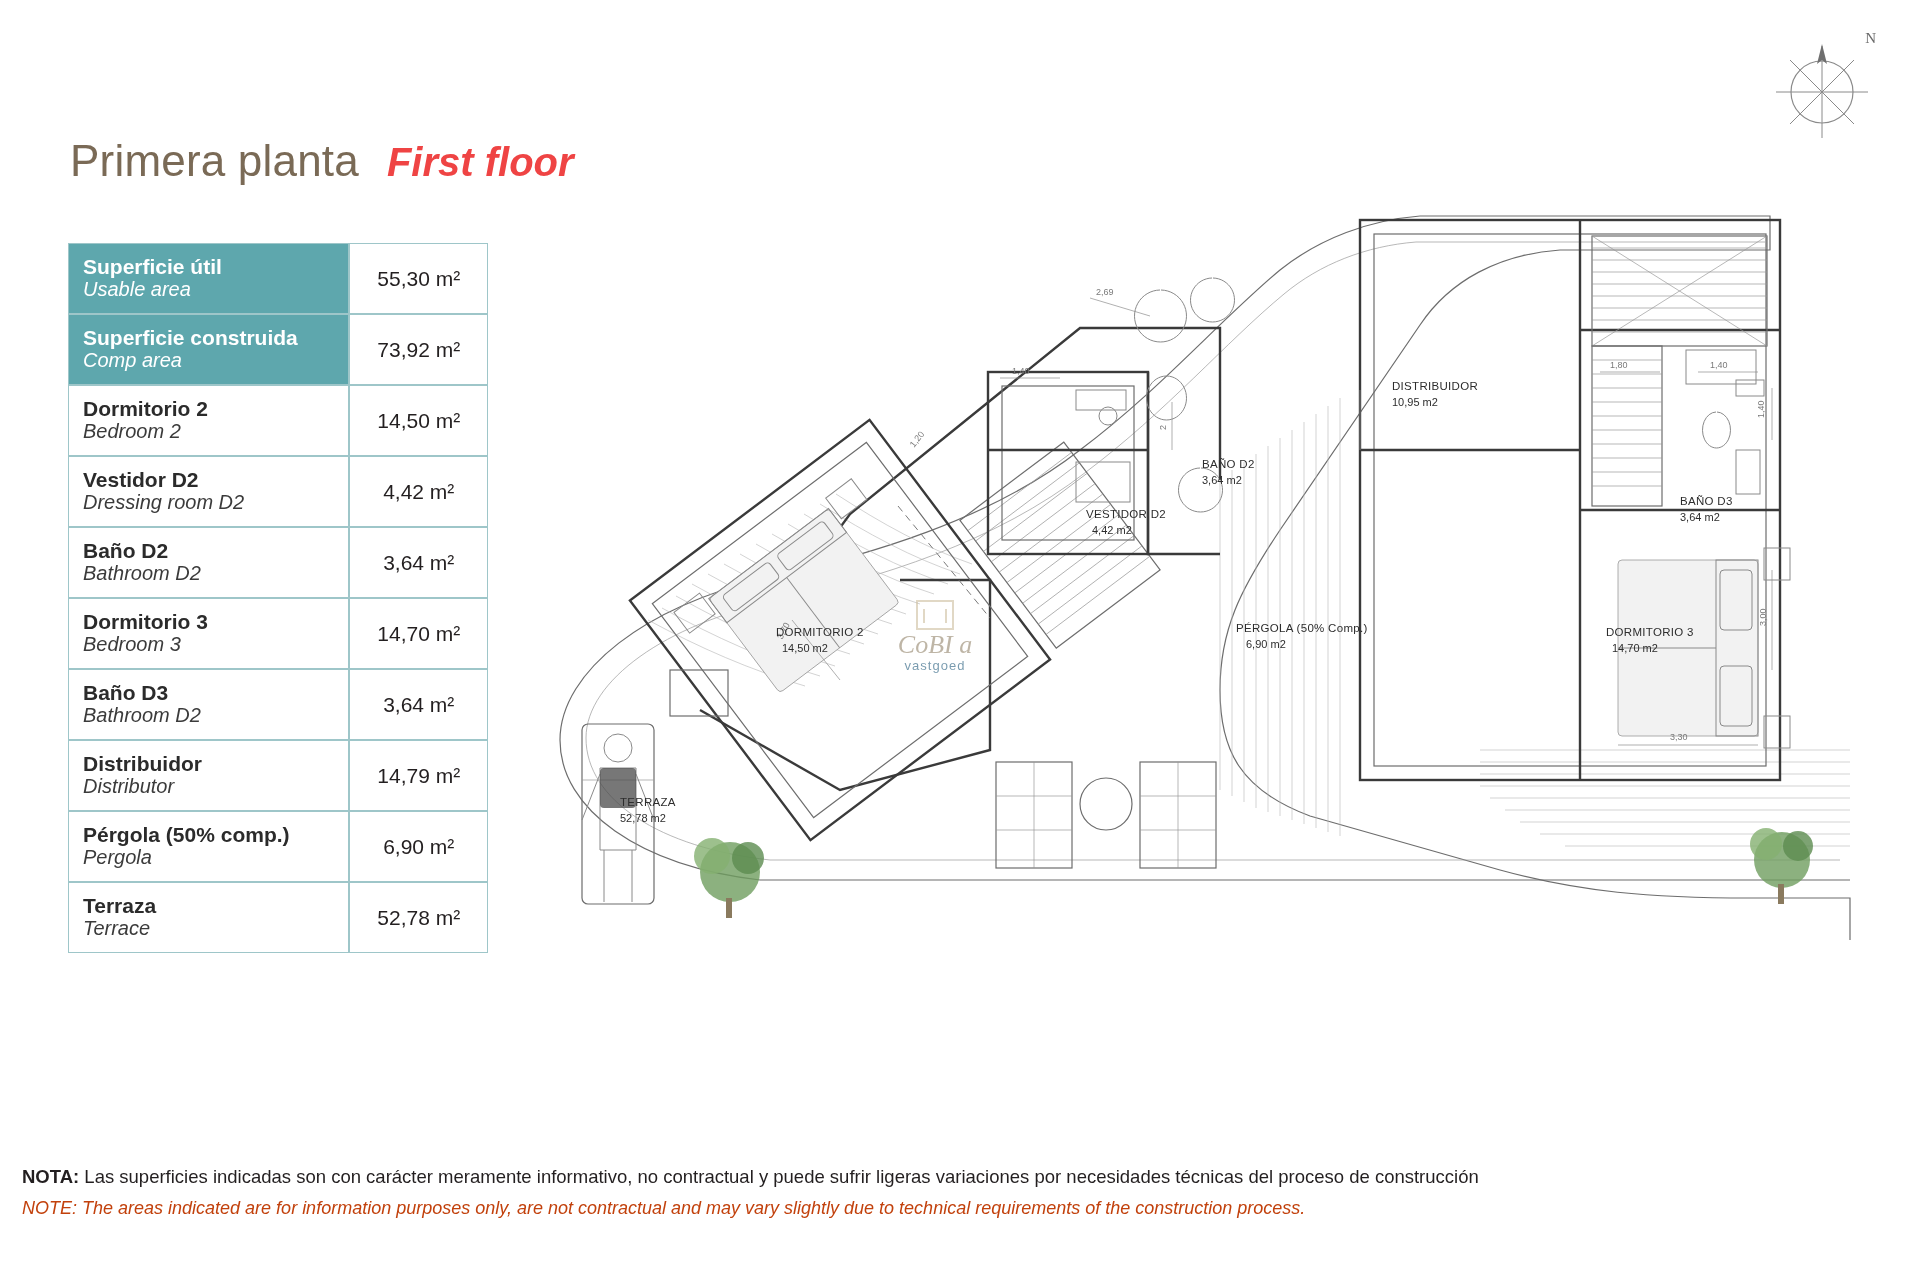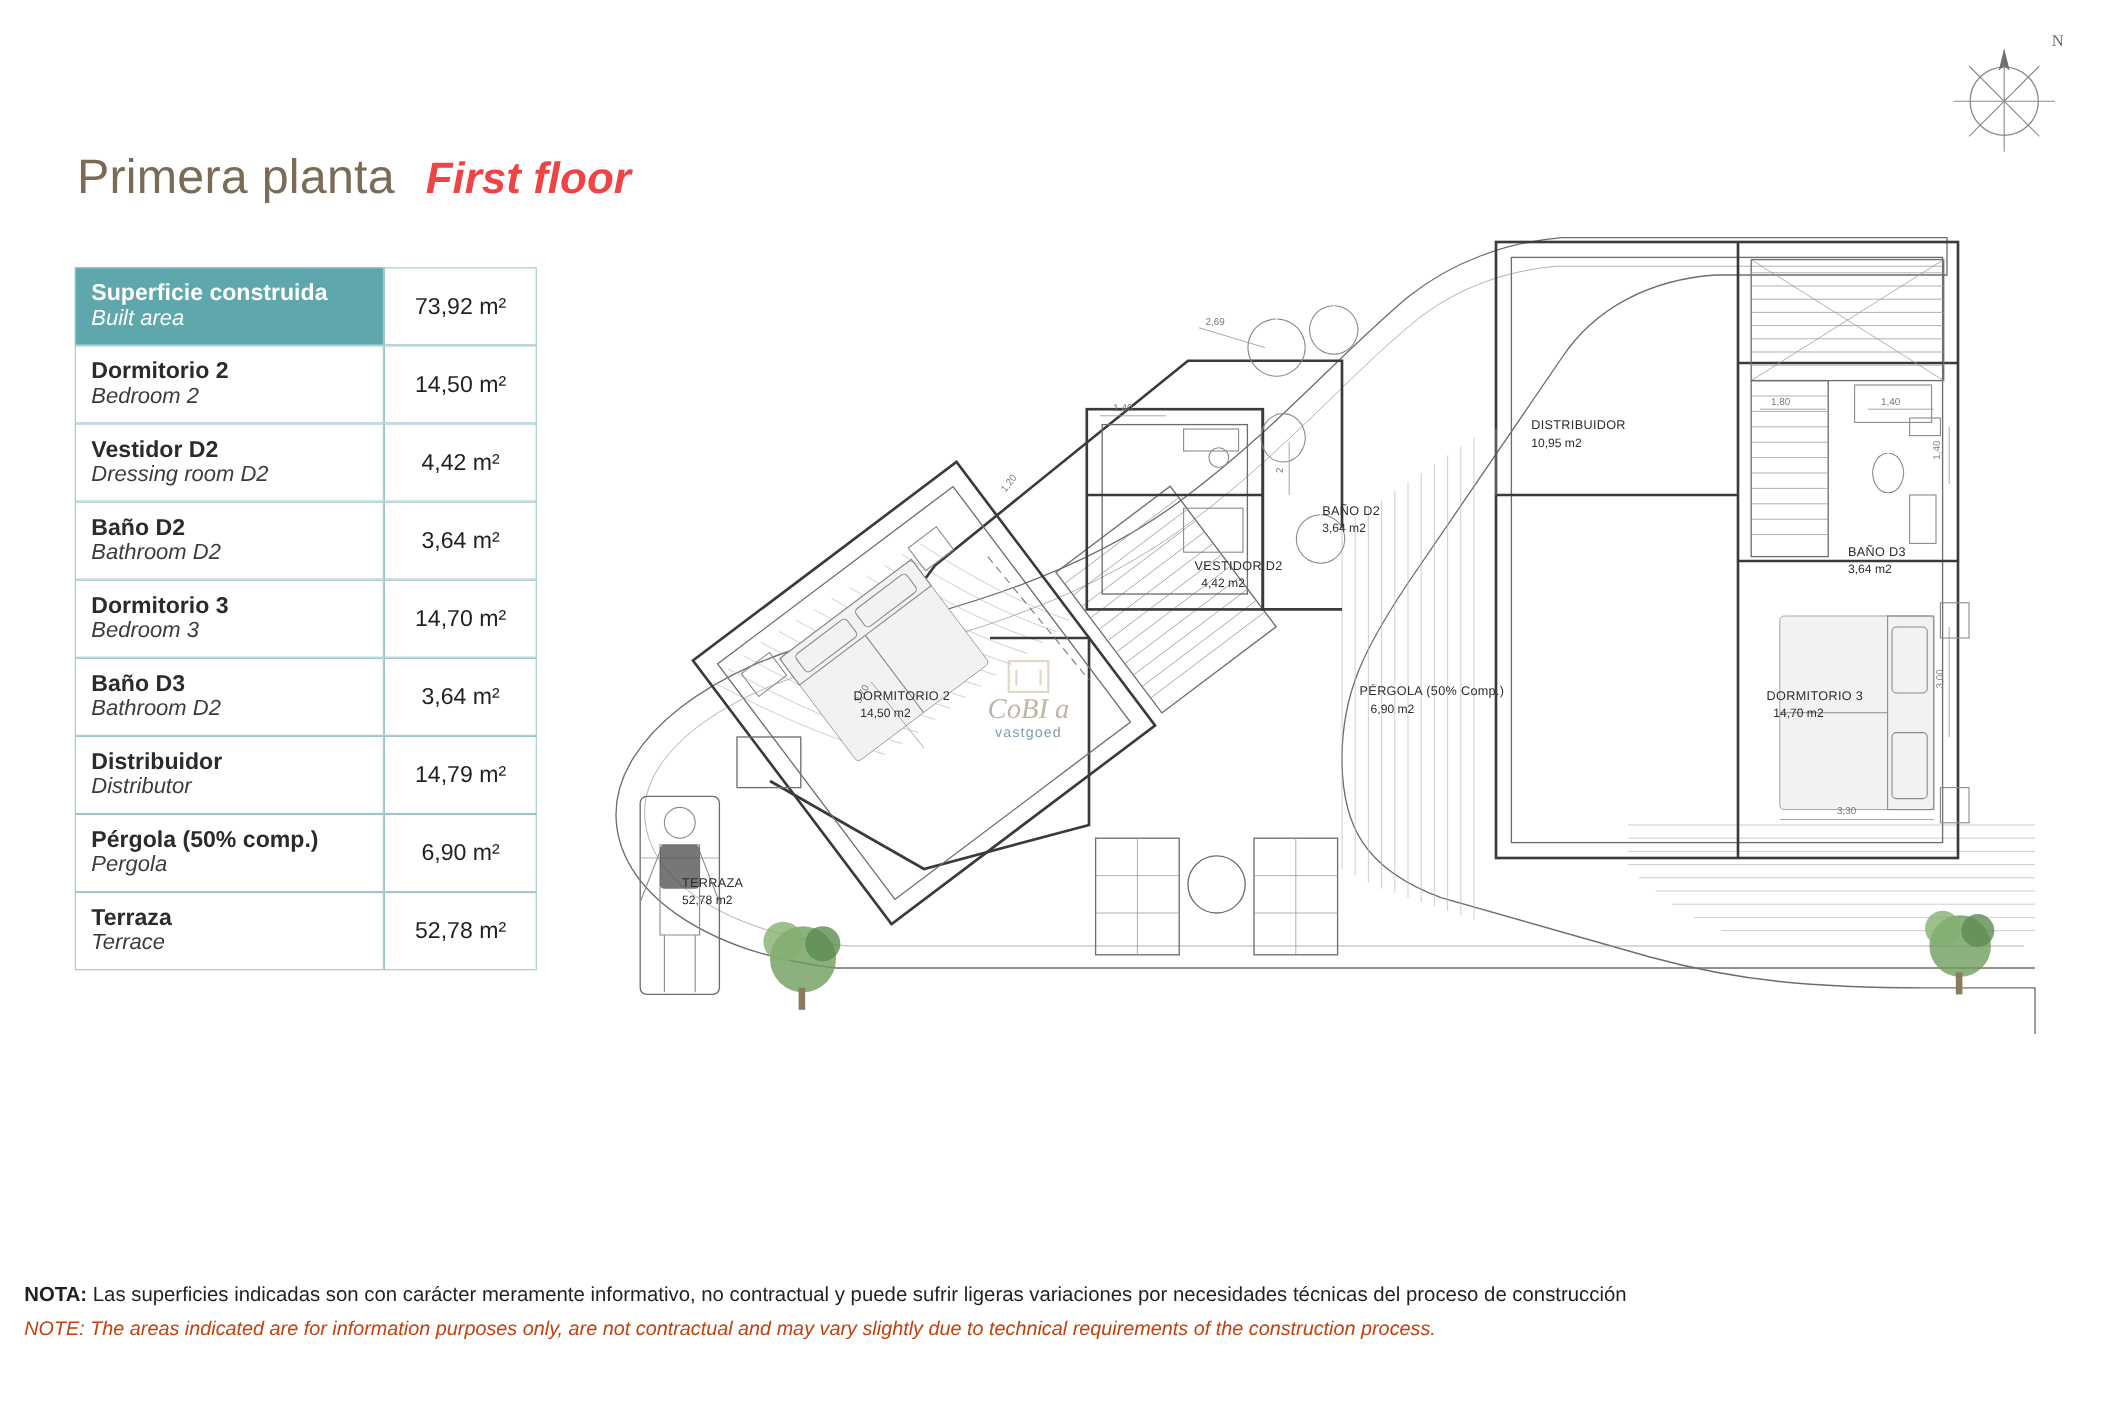--- a/index.html
+++ b/index.html
@@ -212,22 +212,29 @@
     <line x1="90" y1="30" x2="26" y2="94" stroke="#8a8a8a" stroke-width="1"></line>
     <polygon points="58,14 63,34 58,30 53,34" fill="#6f6f6f"></polygon>
   </svg>
   <div id="compass-n">N</div>
 </div>
 
 <table id="areas-table">
   <tbody>
     <tr class="highlight">
       <td class="label-cell">
+        <span class="lbl-es">Superficie útil</span>
+        <span class="lbl-en">Usable area</span>
+      </td>
+      <td class="value-cell">55,30 m²</td>
+    </tr>
+    <tr class="highlight">
+      <td class="label-cell">
         <span class="lbl-es">Superficie construida</span>
-        <span class="lbl-en">Built area</span>
+        <span class="lbl-en">Comp area</span>
       </td>
       <td class="value-cell">73,92 m²</td>
     </tr>
     <tr>
       <td class="label-cell">
         <span class="lbl-es">Dormitorio 2</span>
         <span class="lbl-en">Bedroom 2</span>
       </td>
       <td class="value-cell">14,50 m²</td>
     </tr>

